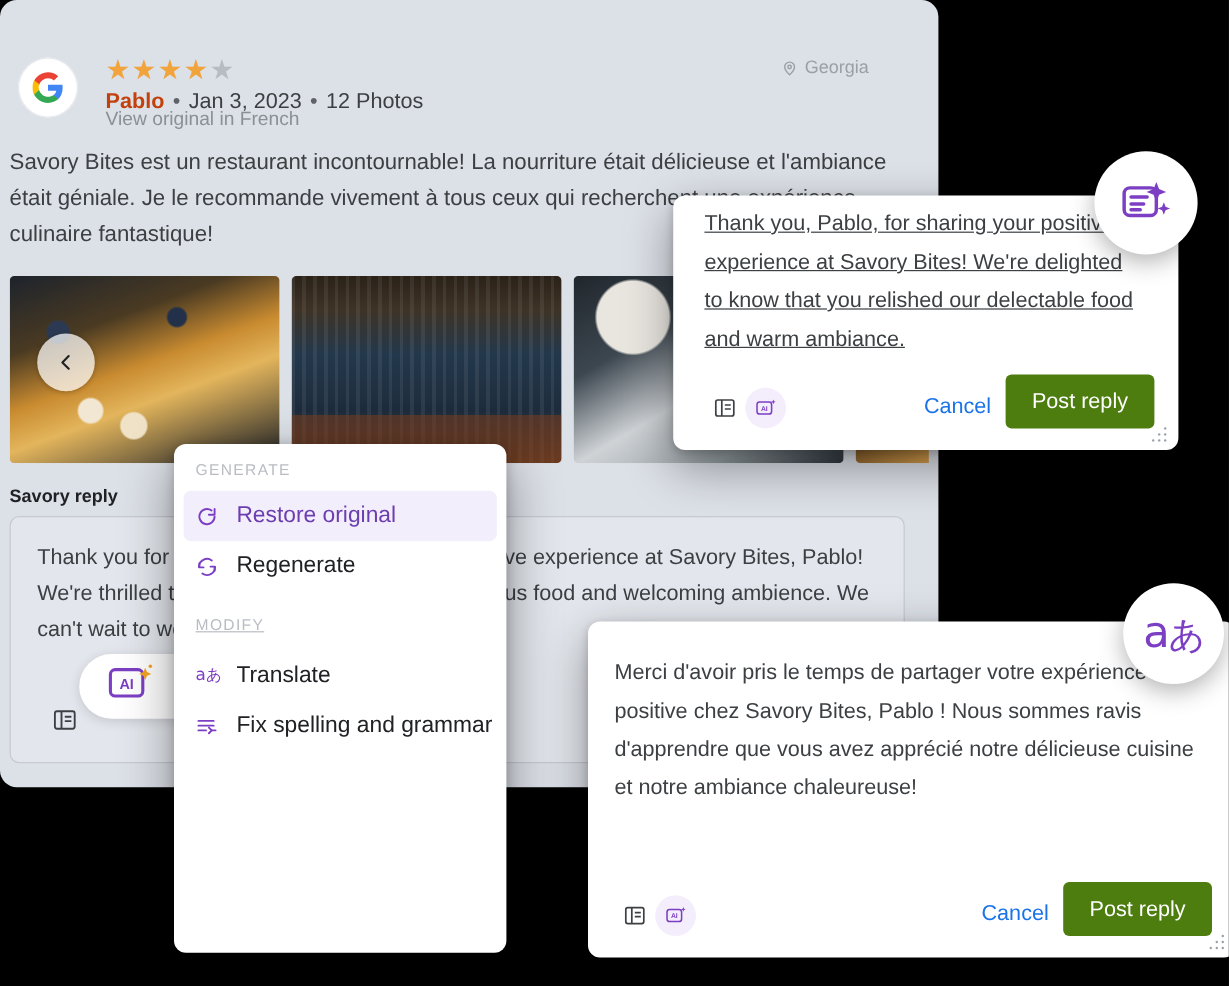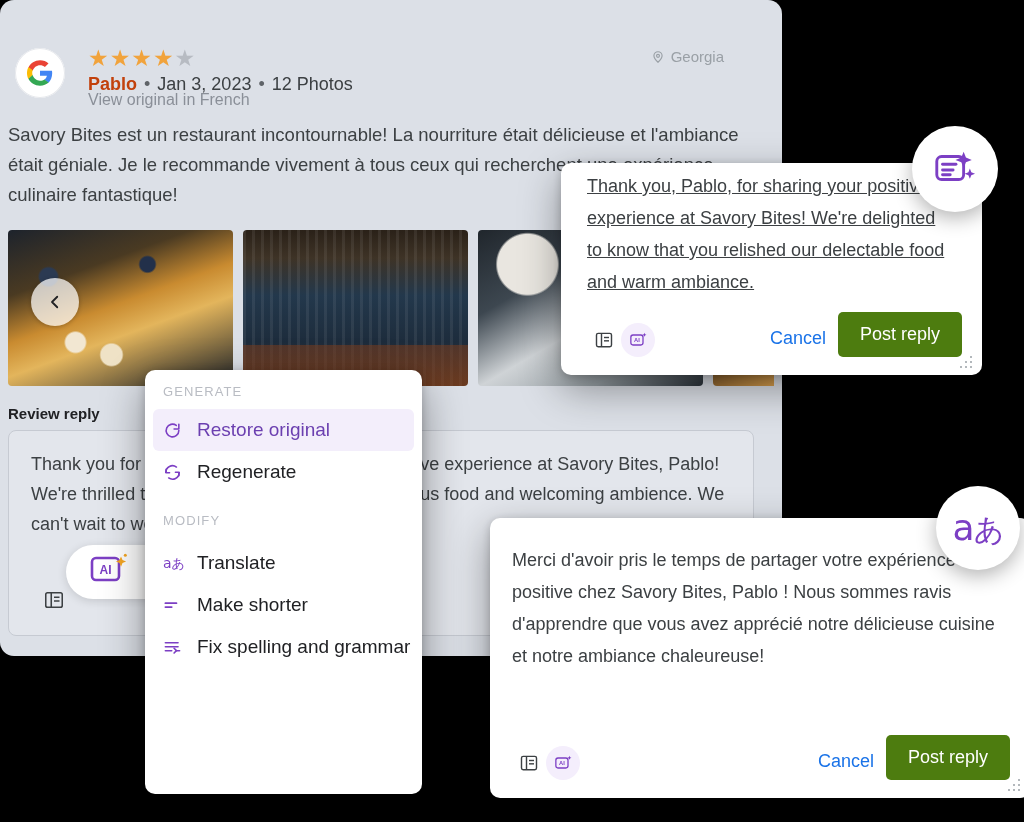--- a/index.html
+++ b/index.html
@@ -346,21 +346,21 @@
     overflow: hidden;
   }
   .menu-section {
     font-size: 13px;
     letter-spacing: 1.1px;
     color: #b9bcc3;
     font-weight: 400;
     padding: 0 0 0 18px;
   }
   .menu-section.s1 { margin-top: 14px; margin-bottom: 10px; }
-  .menu-section.s2 { margin-top: 20px; margin-bottom: 14px; }
+  .menu-section.s2 { margin-top: 20px; margin-bottom: 14px; text-decoration: underline; }
   .menu-item {
     display: flex;
     align-items: center;
     height: 42px;
     margin: 0 8px;
     padding: 0 10px;
     border-radius: 6px;
     cursor: pointer;
     position: relative;
     text-align: center;
@@ -445,21 +445,21 @@
       <div class="photo p4"></div>
     </div>
     <div class="carousel-prev">
       <span>
         <svg viewBox="0 0 24 24" fill="none" stroke="#202124" stroke-width="2.4" stroke-linecap="round" stroke-linejoin="round">
             <polyline points="15 5 8 12 15 19"></polyline>
           </svg>
       </span>
     </div>
 
-    <div class="reply-label">Review reply</div>
+    <div class="reply-label">Savory reply</div>
 
     <div class="reply-box">
       <div class="reply-text">Thank you for taking the time to share your positive experience at Savory Bites, Pablo! We're thrilled to hear that you enjoyed our delicious food and welcoming ambience. We can't wait to welcome you back!</div>
       <div class="reply-actions">
         <div class="icon-btn">
           <svg width="22" height="22" viewBox="0 0 24 24" fill="none" stroke="#3c4043" stroke-width="1.7">
             <rect x="3" y="4" width="18" height="16" rx="2"></rect>
             <line x1="9" y1="4" x2="9" y2="20"></line>
             <line x1="12" y1="9" x2="18" y2="9"></line>
             <line x1="12" y1="13" x2="18" y2="13"></line>
@@ -592,29 +592,20 @@
   <div class="menu-section s2">MODIFY</div>
 
   <div class="menu-item">
     <span class="mi-icon">
       <span class="mi-translate-glyph">a<span class="sm">あ</span></span>
     </span>
     <span class="mi-label">Translate</span>
   </div>
 
 
-  <div class="menu-item">
-    <span class="mi-icon">
-      <svg width="19" height="19" viewBox="0 0 24 24" stroke="#7c3fc4" stroke-width="2.2" stroke-linecap="round">
-        <line x1="3" y1="9" x2="17" y2="9"></line>
-        <line x1="3" y1="14" x2="11" y2="14"></line>
-      </svg>
-    </span>
-    <span class="mi-label">Make shorter</span>
-  </div>
 
 
   <div class="menu-item">
     <span class="mi-icon">
       <svg width="19" height="19" viewBox="0 0 24 24" stroke="#7c3fc4" stroke-width="2" stroke-linecap="round" fill="none">
         <line x1="3" y1="6" x2="19" y2="6"></line>
         <line x1="3" y1="11" x2="19" y2="11"></line>
         <line x1="3" y1="16" x2="11" y2="16"></line>
         <polyline points="14 19 17 16 14 13" stroke-linejoin="round"></polyline>
         <line x1="17" y1="16" x2="21" y2="16"></line>

